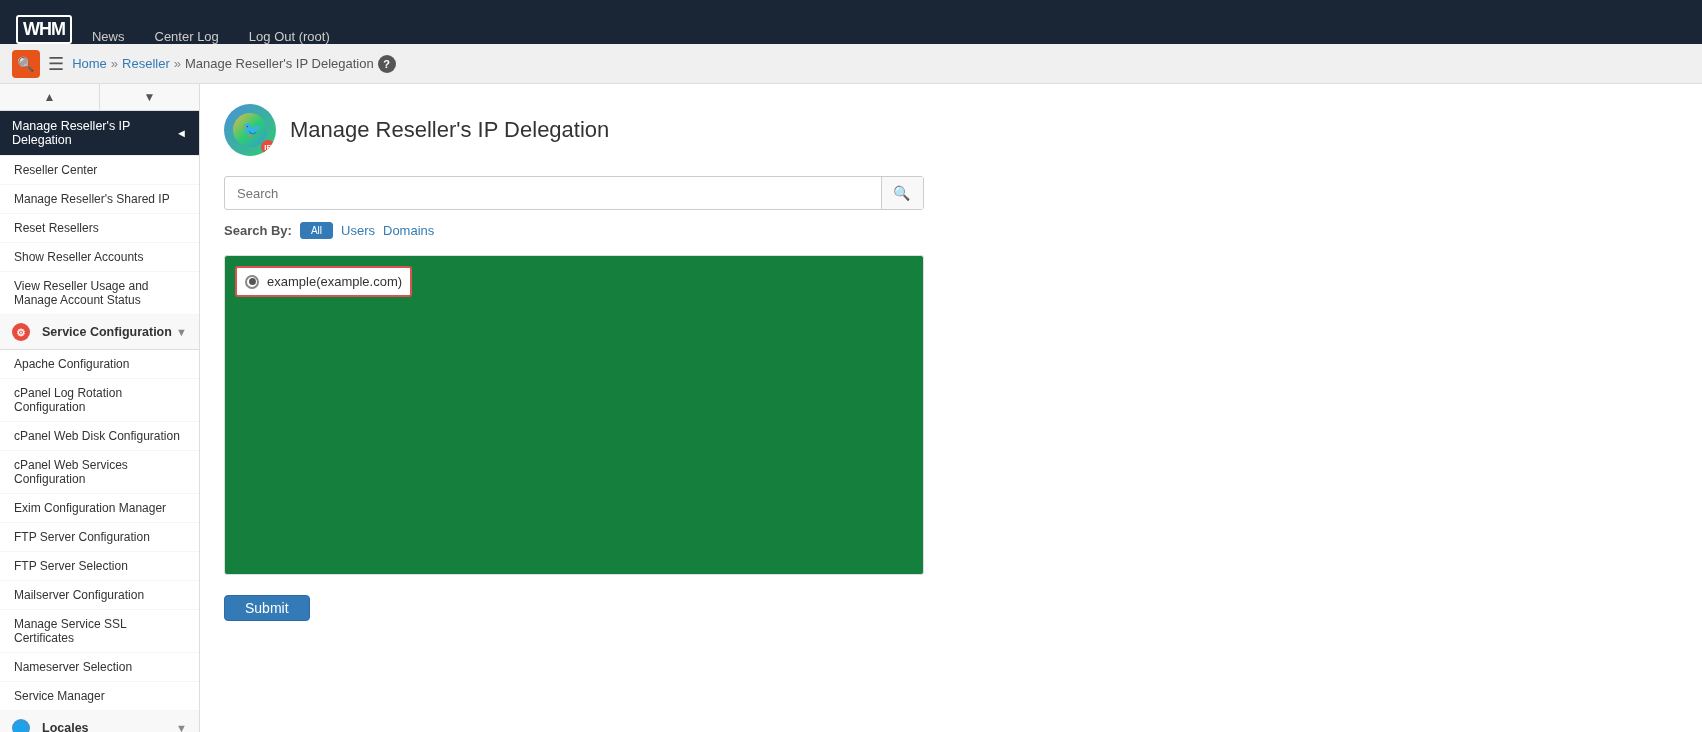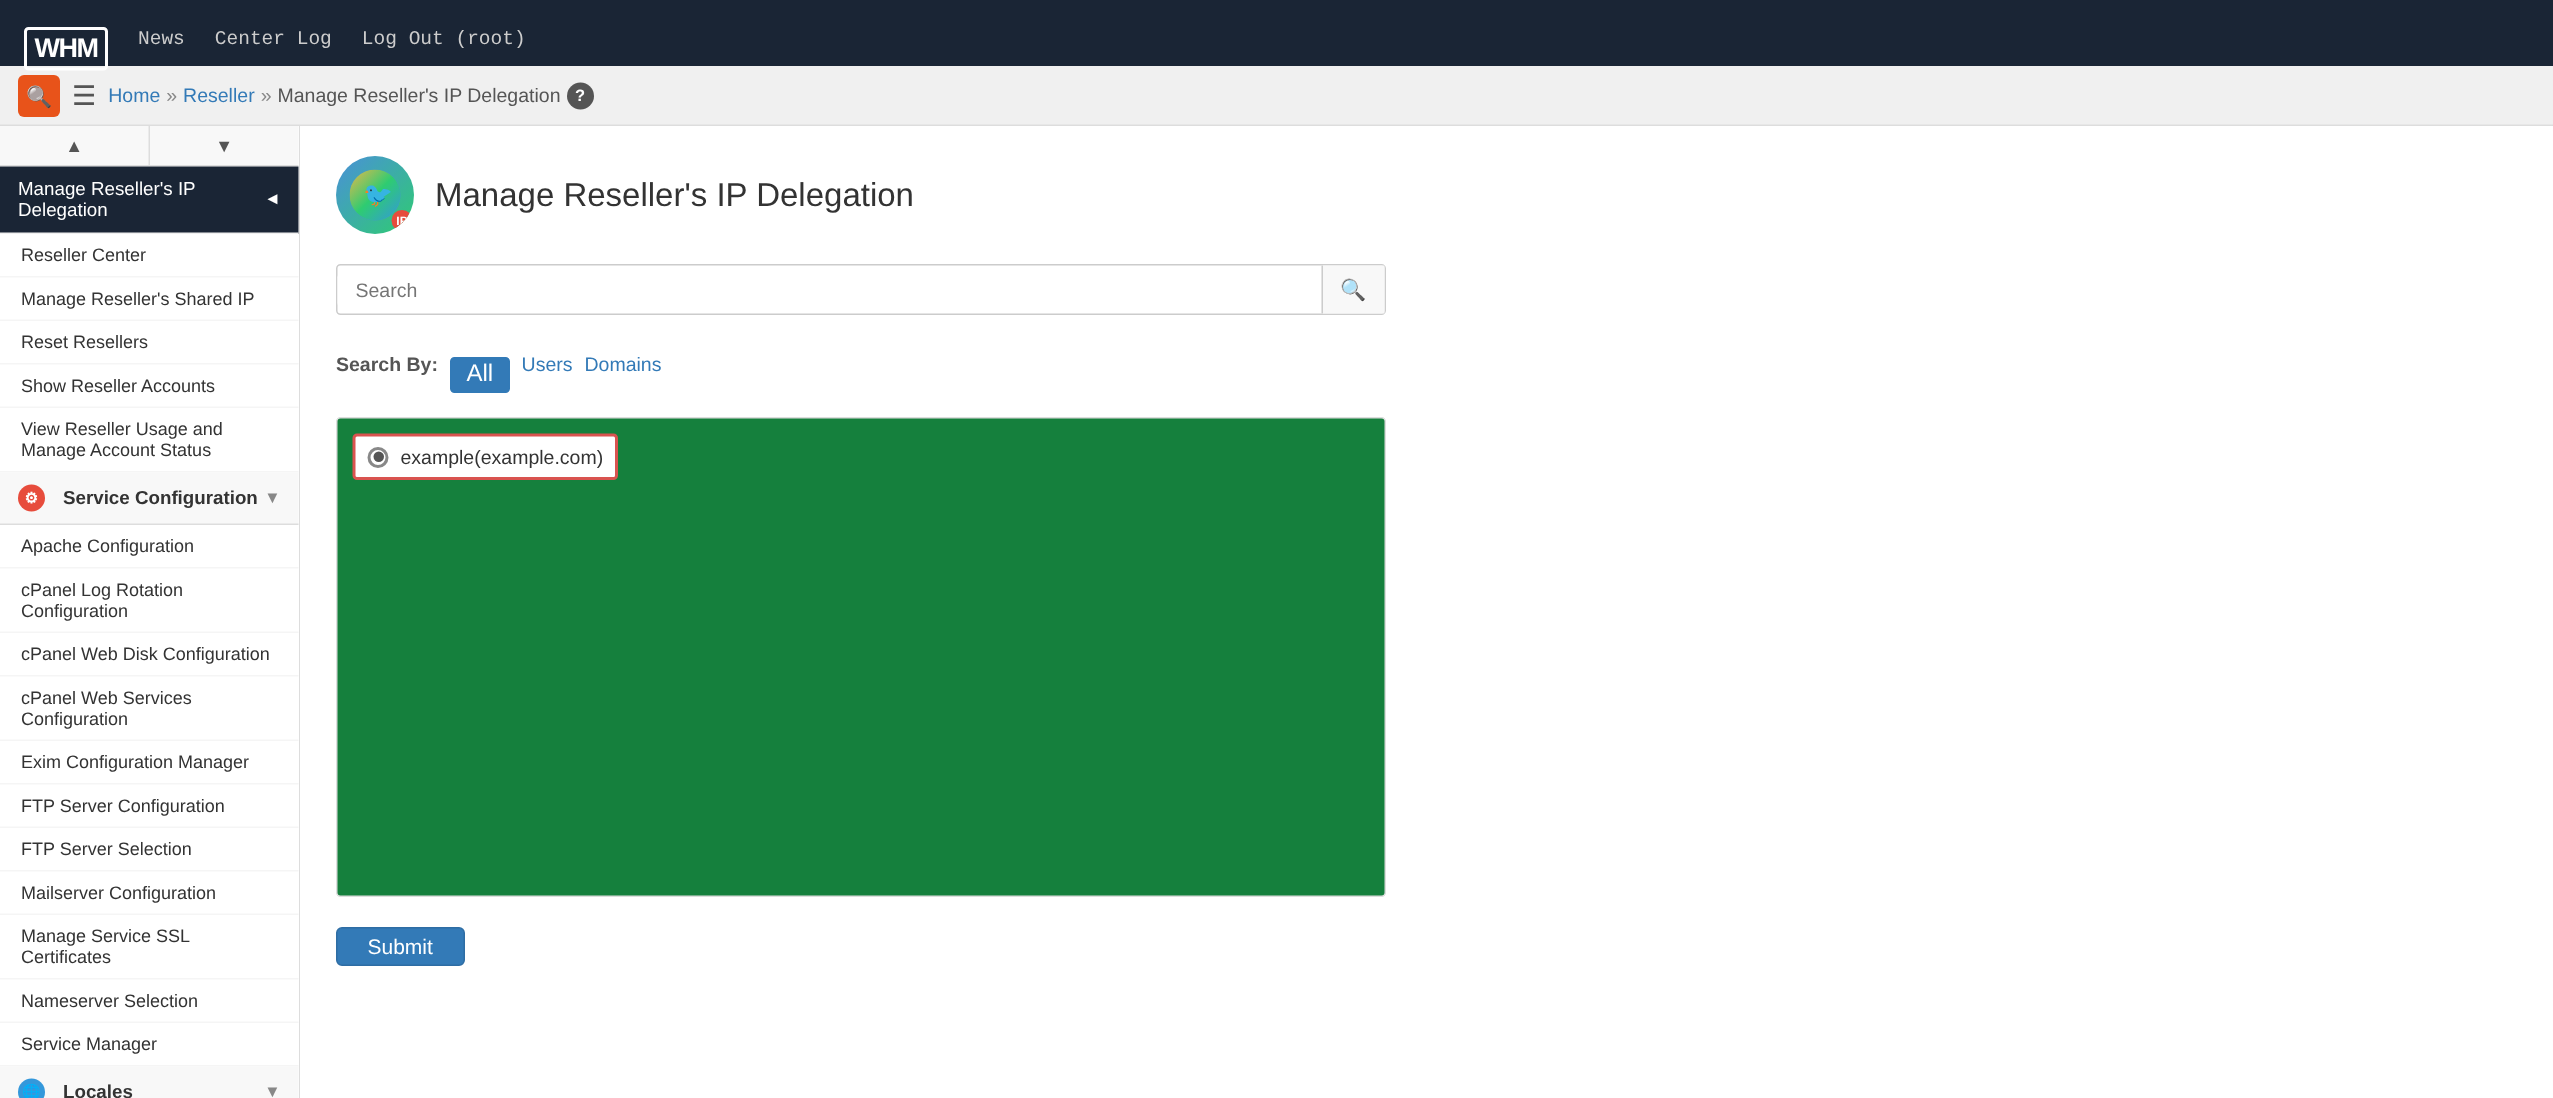--- a/index.html
+++ b/index.html
@@ -3,42 +3,42 @@
   <meta charset="utf-8">
   <style>
     * { box-sizing: border-box; margin: 0; padding: 0; }
     body { font-family: Arial, sans-serif; font-size: 13px; background: #f4f4f4; }
 
     
     .navbar {
       background: #1a2535;
       color: #fff;
       display: flex;
-      align-items: flex-start;
-      padding: 18px 16px;
+      align-items: flex-end;
+      padding: 0 16px;
       height: 44px;
     }
     .navbar-brand {
       font-size: 22px;
       font-weight: bold;
       color: #fff;
       margin-right: 20px;
       letter-spacing: -1px;
       display: flex; align-items: center;
     }
     .navbar-brand .whm-text {
       color: #fff;
       font-size: 18px;
       font-weight: 900;
       border: 2px solid #fff;
       padding: 2px 5px;
       border-radius: 3px;
     }
     .navbar-links {
-      display: flex; gap: 20px; font-family: Liberation Mono, monospace;
+      display: flex; gap: 30px;
     }
     .navbar-links a {
       color: #ccc;
       text-decoration: none;
       font-size: 13px;
     }
 
     
     .breadcrumb-bar {
       background: #f0f0f0;
@@ -205,25 +205,24 @@
     
     .search-by {
       display: flex; align-items: center; gap: 8px;
       margin-bottom: 16px;
     }
     .search-by-label { font-size: 13px; color: #555; font-weight: bold; }
     .search-by-btn {
       padding: 2px 10px;
       border-radius: 3px;
       border: 1px solid #ccc;
-      font-size: 16px;
+      font-size: 10px;
       cursor: pointer;
       background: #f8f8f8;
       color: #333;
-      margin-top: 16px;
     }
     .search-by-btn.active {
       background: #337ab7;
       color: #fff;
       border-color: #337ab7;
     }
     .search-by-link {
       color: #337ab7;
       font-size: 13px;
       cursor: pointer;

